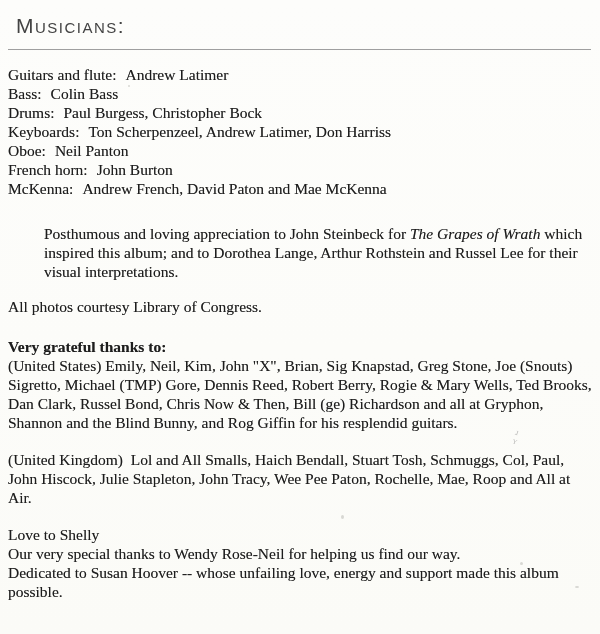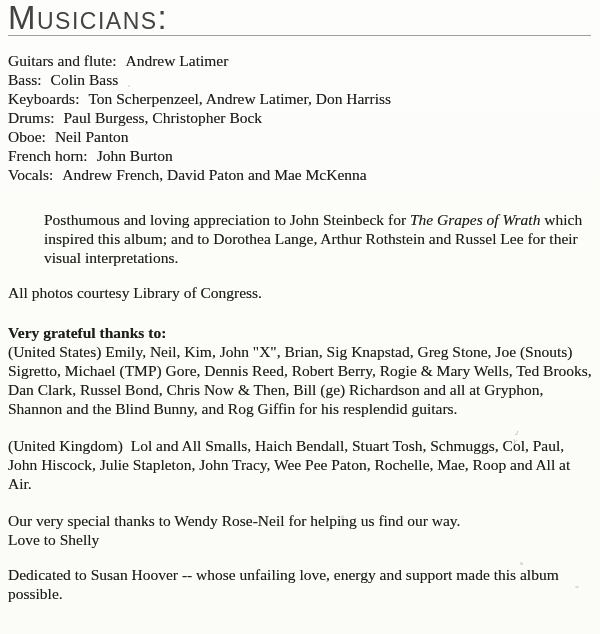--- a/index.html
+++ b/index.html
@@ -11,25 +11,25 @@
     padding: 3px 8px 0 8px;
     background: linear-gradient(180deg, #fdfdfb 0%, #fcfcf9 55%, #fbfbf7 100%);
     font-family: "Liberation Serif", serif;
     font-size: 15.5px;
     line-height: 19px;
     color: #1d1d1d;
     overflow: hidden;
     text-shadow: 0 0 0.4px rgba(20,20,20,0.45);
   }
   .page-title {
-    margin: 0;
+    margin: 8px;
     font-family: "Liberation Sans", sans-serif;
     font-weight: normal;
     font-variant: small-caps;
-    font-size: 33px;
+    font-size: 21px;
     line-height: 30px;
     letter-spacing: 1.5px;
     color: #434343;
     text-shadow: none;
   }
   .rule {
     margin-top: 2px;
     height: 0;
     border-top: 1.2px solid #8e8e8e;
     width: 583px;
@@ -38,21 +38,21 @@
   .credits { margin-top: 15px; }
   .credit-line { white-space: nowrap; }
   .lbl { font-weight: normal; }
   .val { margin-left: 9px; }
   .para { margin: 0; white-space: pre-wrap; }
   .p-appreciation { margin-top: 26px; margin-left: 36px; }
   .p-photos { margin-top: 16px; }
   .p-grateful-heading { margin-top: 21px; font-weight: bold; }
   .p-uk { margin-top: 18px; }
   .p-special { margin-top: 18px; }
-  .p-dedication { margin-top: 16px; }
+  .p-dedication { }
   .italic { font-style: italic; }
   .artifact {
     position: absolute;
     color: #8a8a8a;
     opacity: 0.55;
     font-size: 9px;
     line-height: 9px;
     text-shadow: none;
     pointer-events: none;
   }
@@ -67,39 +67,39 @@
 <body>
 
 <div class="page">
 
   <h1 class="page-title">Musicians:</h1>
   <div class="rule"></div>
 
   <div class="credits">
     <div class="credit-line"><span class="lbl">Guitars and flute:</span><span class="val">Andrew Latimer</span></div>
     <div class="credit-line"><span class="lbl">Bass:</span><span class="val">Colin Bass</span></div>
+    <div class="credit-line"><span class="lbl">Drums:</span><span class="val">Paul Burgess, Christopher Bock</span></div>
     <div class="credit-line"><span class="lbl">Keyboards:</span><span class="val">Ton Scherpenzeel, Andrew Latimer, Don Harriss</span></div>
-    <div class="credit-line"><span class="lbl">Drums:</span><span class="val">Paul Burgess, Christopher Bock</span></div>
     <div class="credit-line"><span class="lbl">Oboe:</span><span class="val">Neil Panton</span></div>
     <div class="credit-line"><span class="lbl">French horn:</span><span class="val">John Burton</span></div>
-    <div class="credit-line"><span class="lbl">Vocals:</span><span class="val">Andrew French, David Paton and Mae McKenna</span></div>
+    <div class="credit-line"><span class="lbl">McKenna:</span><span class="val">Andrew French, David Paton and Mae McKenna</span></div>
   </div>
 
   <p class="para p-appreciation"><span>Posthumous and loving appreciation to John Steinbeck for </span><span class="italic">The Grapes of Wrath</span><span> which inspired this album; and to Dorothea Lange, Arthur Rothstein and Russel Lee for their visual interpretations.</span></p>
 
   <p class="para p-photos">All photos courtesy Library of Congress.</p>
 
   <p class="para p-grateful-heading">Very grateful thanks to:</p>
   <p class="para p-us">(United States) Emily, Neil, Kim, John "X", Brian, Sig Knapstad, Greg Stone, Joe (Snouts) Sigretto, Michael (TMP) Gore, Dennis Reed, Robert Berry, Rogie &amp; Mary Wells, Ted Brooks, Dan Clark, Russel Bond, Chris Now &amp; Then, Bill (ge) Richardson and all at Gryphon, Shannon and the Blind Bunny, and Rog Giffin for his resplendid guitars.</p>
 
   <p class="para p-uk">(United Kingdom)  Lol and All Smalls, Haich Bendall, Stuart Tosh, Schmuggs, Col, Paul, John Hiscock, Julie Stapleton, John Tracy, Wee Pee Paton, Rochelle, Mae, Roop and All at Air.</p>
 
   <div class="p-special">
+    <p class="para">Love to Shelly</p>
     <p class="para">Our very special thanks to Wendy Rose-Neil for helping us find our way.</p>
-    <p class="para">Love to Shelly</p>
   </div>
 
   <p class="para p-dedication">Dedicated to Susan Hoover -- whose unfailing love, energy and support made this album possible.</p>
 
   <div class="artifact" style="left:514px; top:428px; transform:rotate(18deg);">ɹ<br>ʏ</div>
   <div class="speck" style="left:341px; top:515px; width:3px; height:4px;"></div>
   <div class="speck" style="left:520px; top:562px; width:3px; height:3px;"></div>
   <div class="speck" style="left:575px; top:586px; width:4px; height:2px;"></div>
   <div class="speck" style="left:128px; top:85px; width:2px; height:2px;"></div>
 

